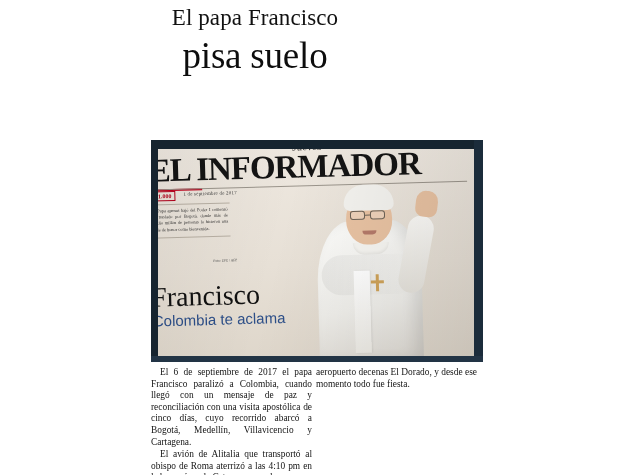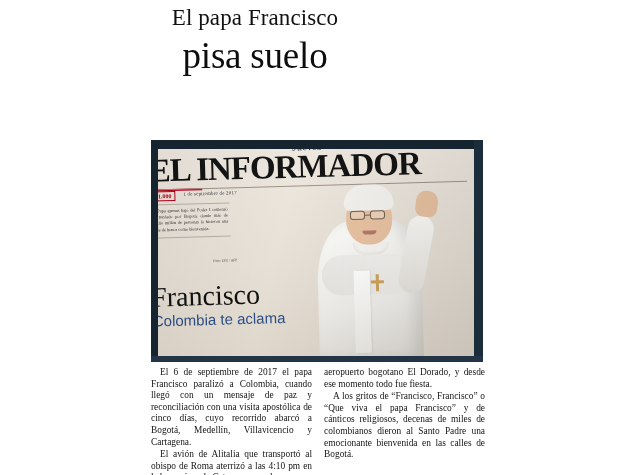--- a/index.html
+++ b/index.html
@@ -292,21 +292,21 @@
   }
 
   
   .body-cols {
     position: absolute;
     left: 151px;
     top: 367px;
     width: 334px;
     height: 108px;
     display: flex;
-    gap: 12px;
+    gap: 4px;
   }
   .col {
     width: 161px;
     font-family: "Liberation Serif", serif;
     font-size: 9.4px;
     line-height: 11.6px;
     color: #141414;
     text-align: justify;
   }
   .col p { margin: 0 0 1px 0; text-indent: 9px; }
@@ -360,18 +360,17 @@
     <div class="photo-edge-right"></div>
     <div class="photo-edge-bottom"></div>
   </div>
 
   <div class="body-cols">
     <div class="col">
       <p>El 6 de septiembre de 2017 el papa Francisco paralizó a Colombia, cuando llegó con un mensaje de paz y reconciliación con una visita apostólica de cinco días, cuyo recorrido abarcó a Bogotá, Medellín, Villavicencio y Cartagena.</p>
       <p>El avión de Alitalia que transportó al obispo de Roma aterrizó a las 4:10 pm en la base aérea de Catam, anexa al</p>
     </div>
     <div class="col">
-      <p class="no-indent">aeropuerto bogotano El Dorado, y desde ese momento todo fue fiesta.</p>
-      <p>A los gritos de “Francisco, Francisco” o “Que viva el papa Francisco” y de cánticos religiosos, decenas de miles de colombianos dieron al Santo Padre una emocionante bienvenida en las calles de Bogotá.</p>
+      <p class="no-indent">aeropuerto decenas El Dorado, y desde ese momento todo fue fiesta.</p>
     </div>
   </div>
 
 </div>
 
 </body></html>

